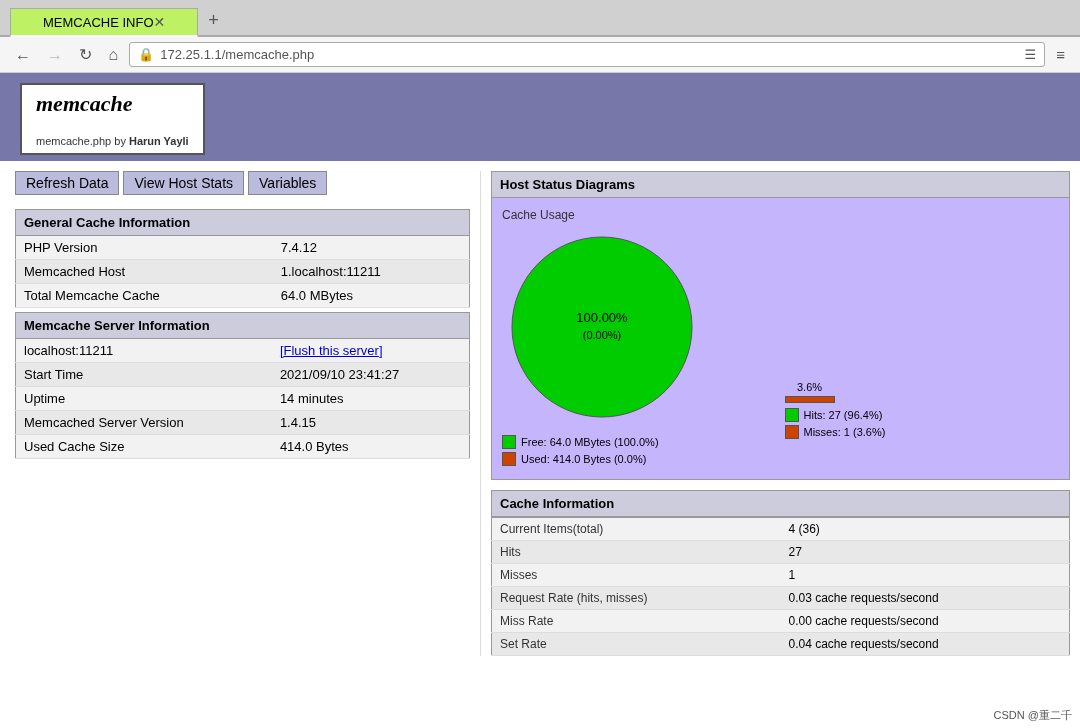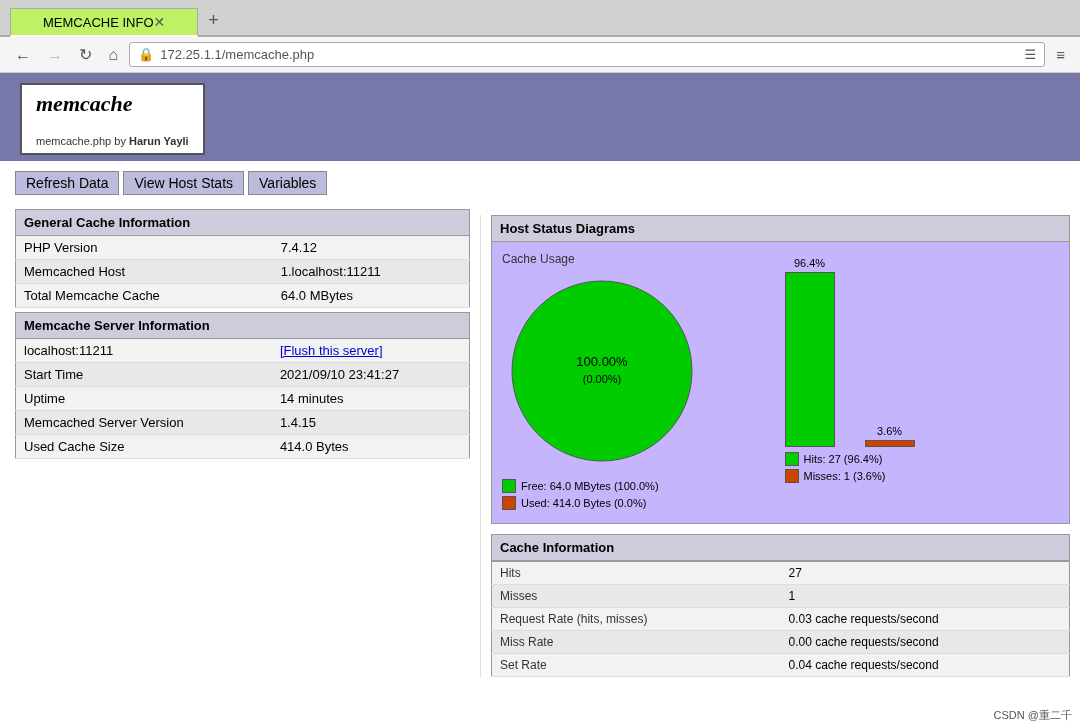--- a/index.html
+++ b/index.html
@@ -137,21 +137,20 @@
       text-decoration: underline;
     }
     .flush-link::before { content: '['; }
     .flush-link::after { content: ']'; }
 
     
     .right-panel {
       flex: 1;
       padding: 0 10px 0 10px;
       border-left: 1px solid #ddd;
-      margin-top: 44px;
     }
     .section-title {
       background: #ccccdd;
       font-weight: bold;
       font-size: 13px;
       padding: 5px 8px;
       border: 1px solid #999;
       margin-bottom: 0;
     }
     .diagrams-row {
@@ -369,24 +368,20 @@
             <span class="legend-color" style="background:#cc4400;"></span>
             <span>Used: 414.0 Bytes (0.0%)</span>
           </div>
         </div>
       </div>
 
       <div class="diagram-block">
         <div class="bar-container">
           <div class="bar-chart-area">
 
-            <div class="bar-col">
-              <div class="bar-pct-label">96.4%</div>
-              <div class="bar-rect" style="height:175px; background:#00cc00; border:1px solid #555;"></div>
-            </div>
 
             <div class="bar-col">
               <div class="bar-pct-label">3.6%</div>
               <div class="bar-rect" style="height:7px; background:#cc4400; border:1px solid #555;"></div>
             </div>
           </div>
           <div class="legend-row">
             <span class="legend-color" style="background:#00cc00;"></span>
             <span>Hits: 27 (96.4%)</span>
           </div>
@@ -396,20 +391,24 @@
           </div>
         </div>
       </div>
 
     </div>
 
     <div class="cache-info-section">
       <div class="section-title">Cache Information</div>
       <table class="cache-info-table">
         <tbody id="cache-info-body">
+        <tr>
+              <td>Current Items(total)</td>
+              <td>4 (36)</td>
+            </tr>
             <tr>
               <td>Hits</td>
               <td>27</td>
             </tr>
             <tr>
               <td>Misses</td>
               <td>1</td>
             </tr>
             <tr>
               <td>Request Rate (hits, misses)</td>

